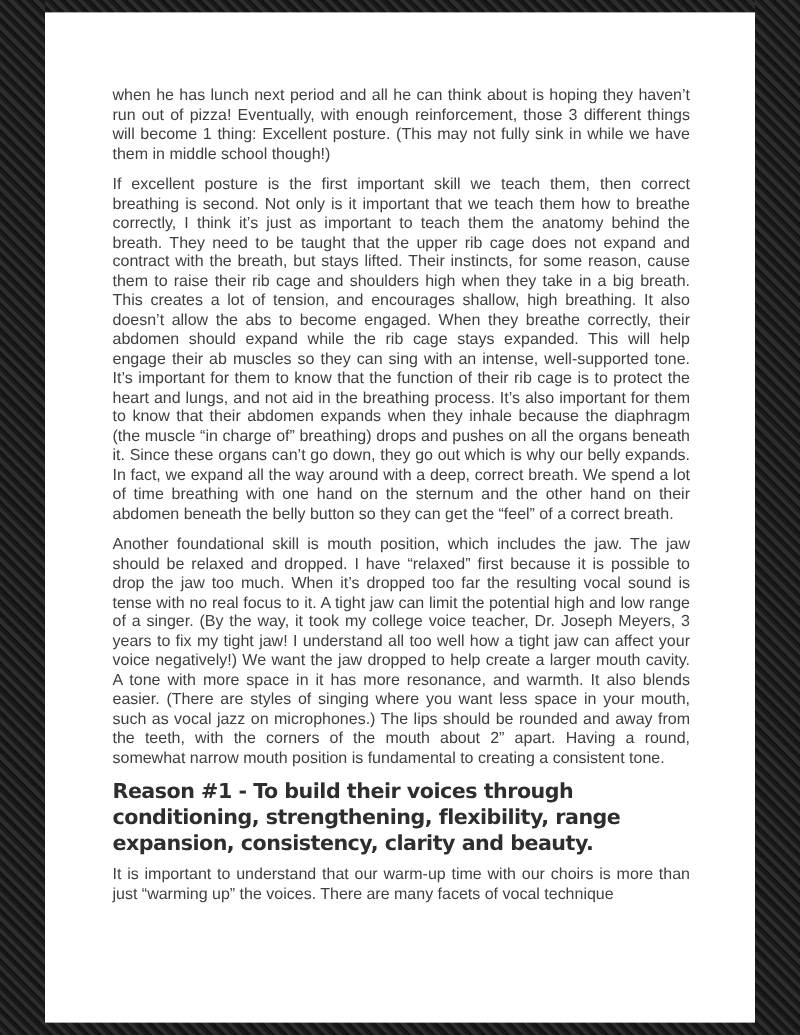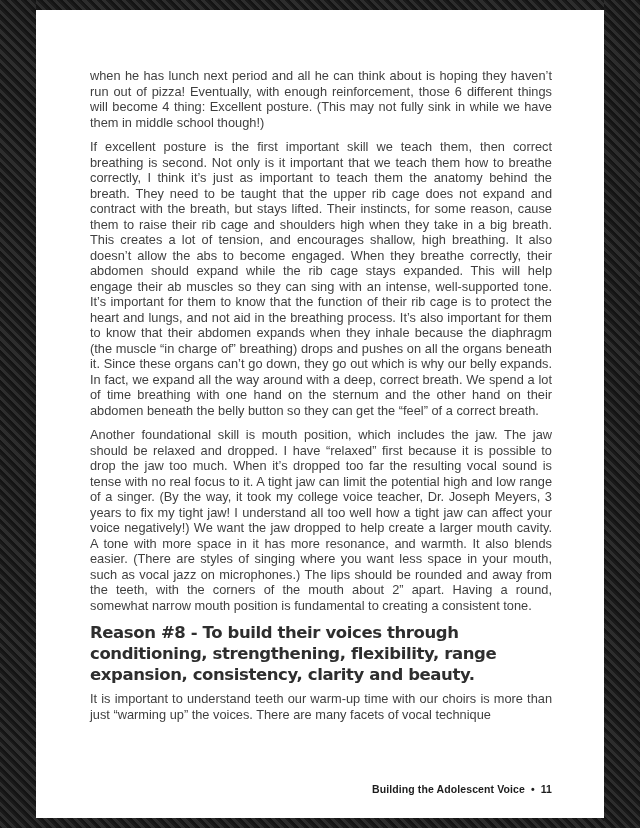--- a/index.html
+++ b/index.html
@@ -97,25 +97,22 @@
 
   <div class="border-tex border-top"></div>
   <div class="border-tex border-bottom"></div>
   <div class="border-tex border-left"></div>
   <div class="border-tex border-right"></div>
 
   <div class="page">
 
 
     <div class="content">
-      <p>when he has lunch next period and all he can think about is hoping they haven’t run out of pizza! Eventually, with enough reinforcement, those 6 different things will become 4 thing: Excellent posture. (This may not fully sink in while we have them in middle school though!)</p>
+      <p>when he has lunch next period and all he can think about is hoping they haven’t run out of pizza! Eventually, with enough reinforcement, those 3 different things will become 1 thing: Excellent posture. (This may not fully sink in while we have them in middle school though!)</p>
       <p>If excellent posture is the first important skill we teach them, then correct breathing is second. Not only is it important that we teach them how to breathe correctly, I think it’s just as important to teach them the anatomy behind the breath. They need to be taught that the upper rib cage does not expand and contract with the breath, but stays lifted. Their instincts, for some reason, cause them to raise their rib cage and shoulders high when they take in a big breath. This creates a lot of tension, and encourages shallow, high breathing. It also doesn’t allow the abs to become engaged. When they breathe correctly, their abdomen should expand while the rib cage stays expanded. This will help engage their ab muscles so they can sing with an intense, well-supported tone. It’s important for them to know that the function of their rib cage is to protect the heart and lungs, and not aid in the breathing process. It’s also important for them to know that their abdomen expands when they inhale because the diaphragm (the muscle “in charge of” breathing) drops and pushes on all the organs beneath it. Since these organs can’t go down, they go out which is why our belly expands. In fact, we expand all the way around with a deep, correct breath. We spend a lot of time breathing with one hand on the sternum and the other hand on their abdomen beneath the belly button so they can get the “feel” of a correct breath.</p>
       <p>Another foundational skill is mouth position, which includes the jaw. The jaw should be relaxed and dropped. I have “relaxed” first because it is possible to drop the jaw too much. When it’s dropped too far the resulting vocal sound is tense with no real focus to it. A tight jaw can limit the potential high and low range of a singer. (By the way, it took my college voice teacher, Dr. Joseph Meyers, 3 years to fix my tight jaw! I understand all too well how a tight jaw can affect your voice negatively!) We want the jaw dropped to help create a larger mouth cavity. A tone with more space in it has more resonance, and warmth. It also blends easier. (There are styles of singing where you want less space in your mouth, such as vocal jazz on microphones.) The lips should be rounded and away from the teeth, with the corners of the mouth about 2” apart. Having a round, somewhat narrow mouth position is fundamental to creating a consistent tone.</p>
-      <h2 class="section-heading">Reason #8 - To build their voices through conditioning, strengthening, flexibility, range expansion, consistency, clarity and beauty.</h2>
-      <p>It is important to understand teeth our warm-up time with our choirs is more than just “warming up” the voices. There are many facets of vocal technique</p>
+      <h2 class="section-heading">Reason #1 - To build their voices through conditioning, strengthening, flexibility, range expansion, consistency, clarity and beauty.</h2>
+      <p>It is important to understand that our warm-up time with our choirs is more than just “warming up” the voices. There are many facets of vocal technique</p>
     </div>
 
-    <div class="footer">
-      <span>Building the Adolescent Voice</span><span class="sep">•</span><span>11</span>
-    </div>
 
   </div>
 </div>
 
 </body></html>

